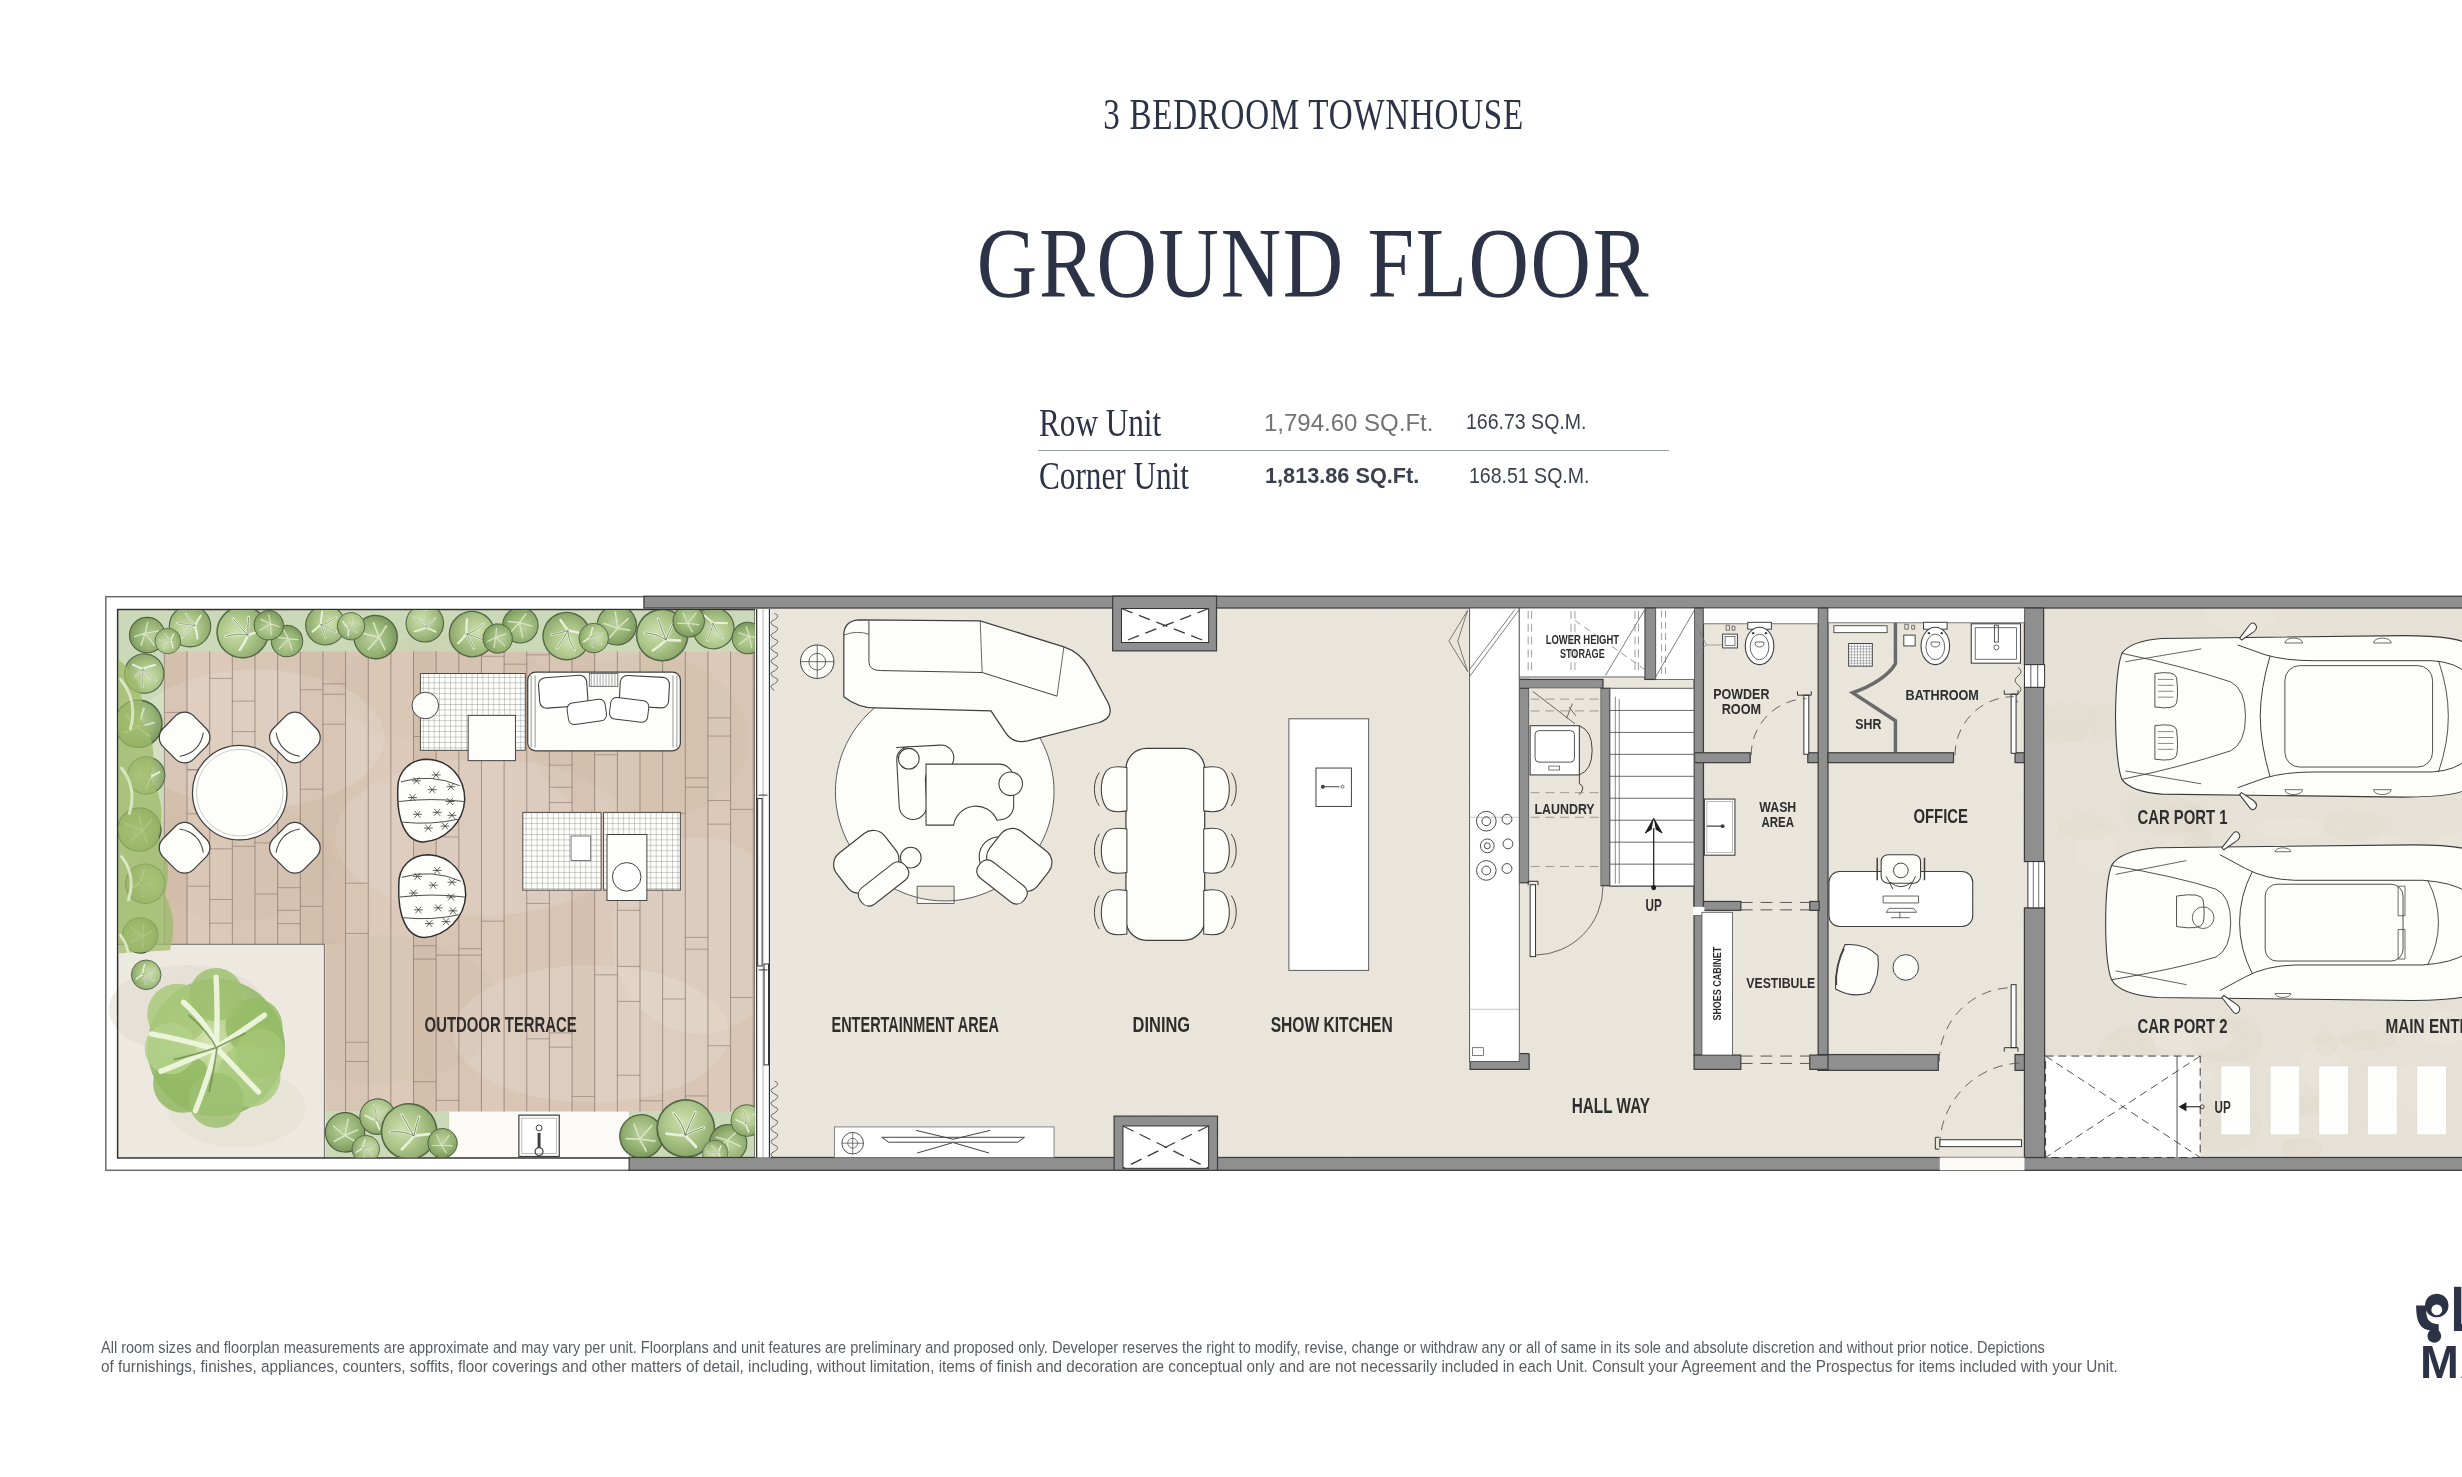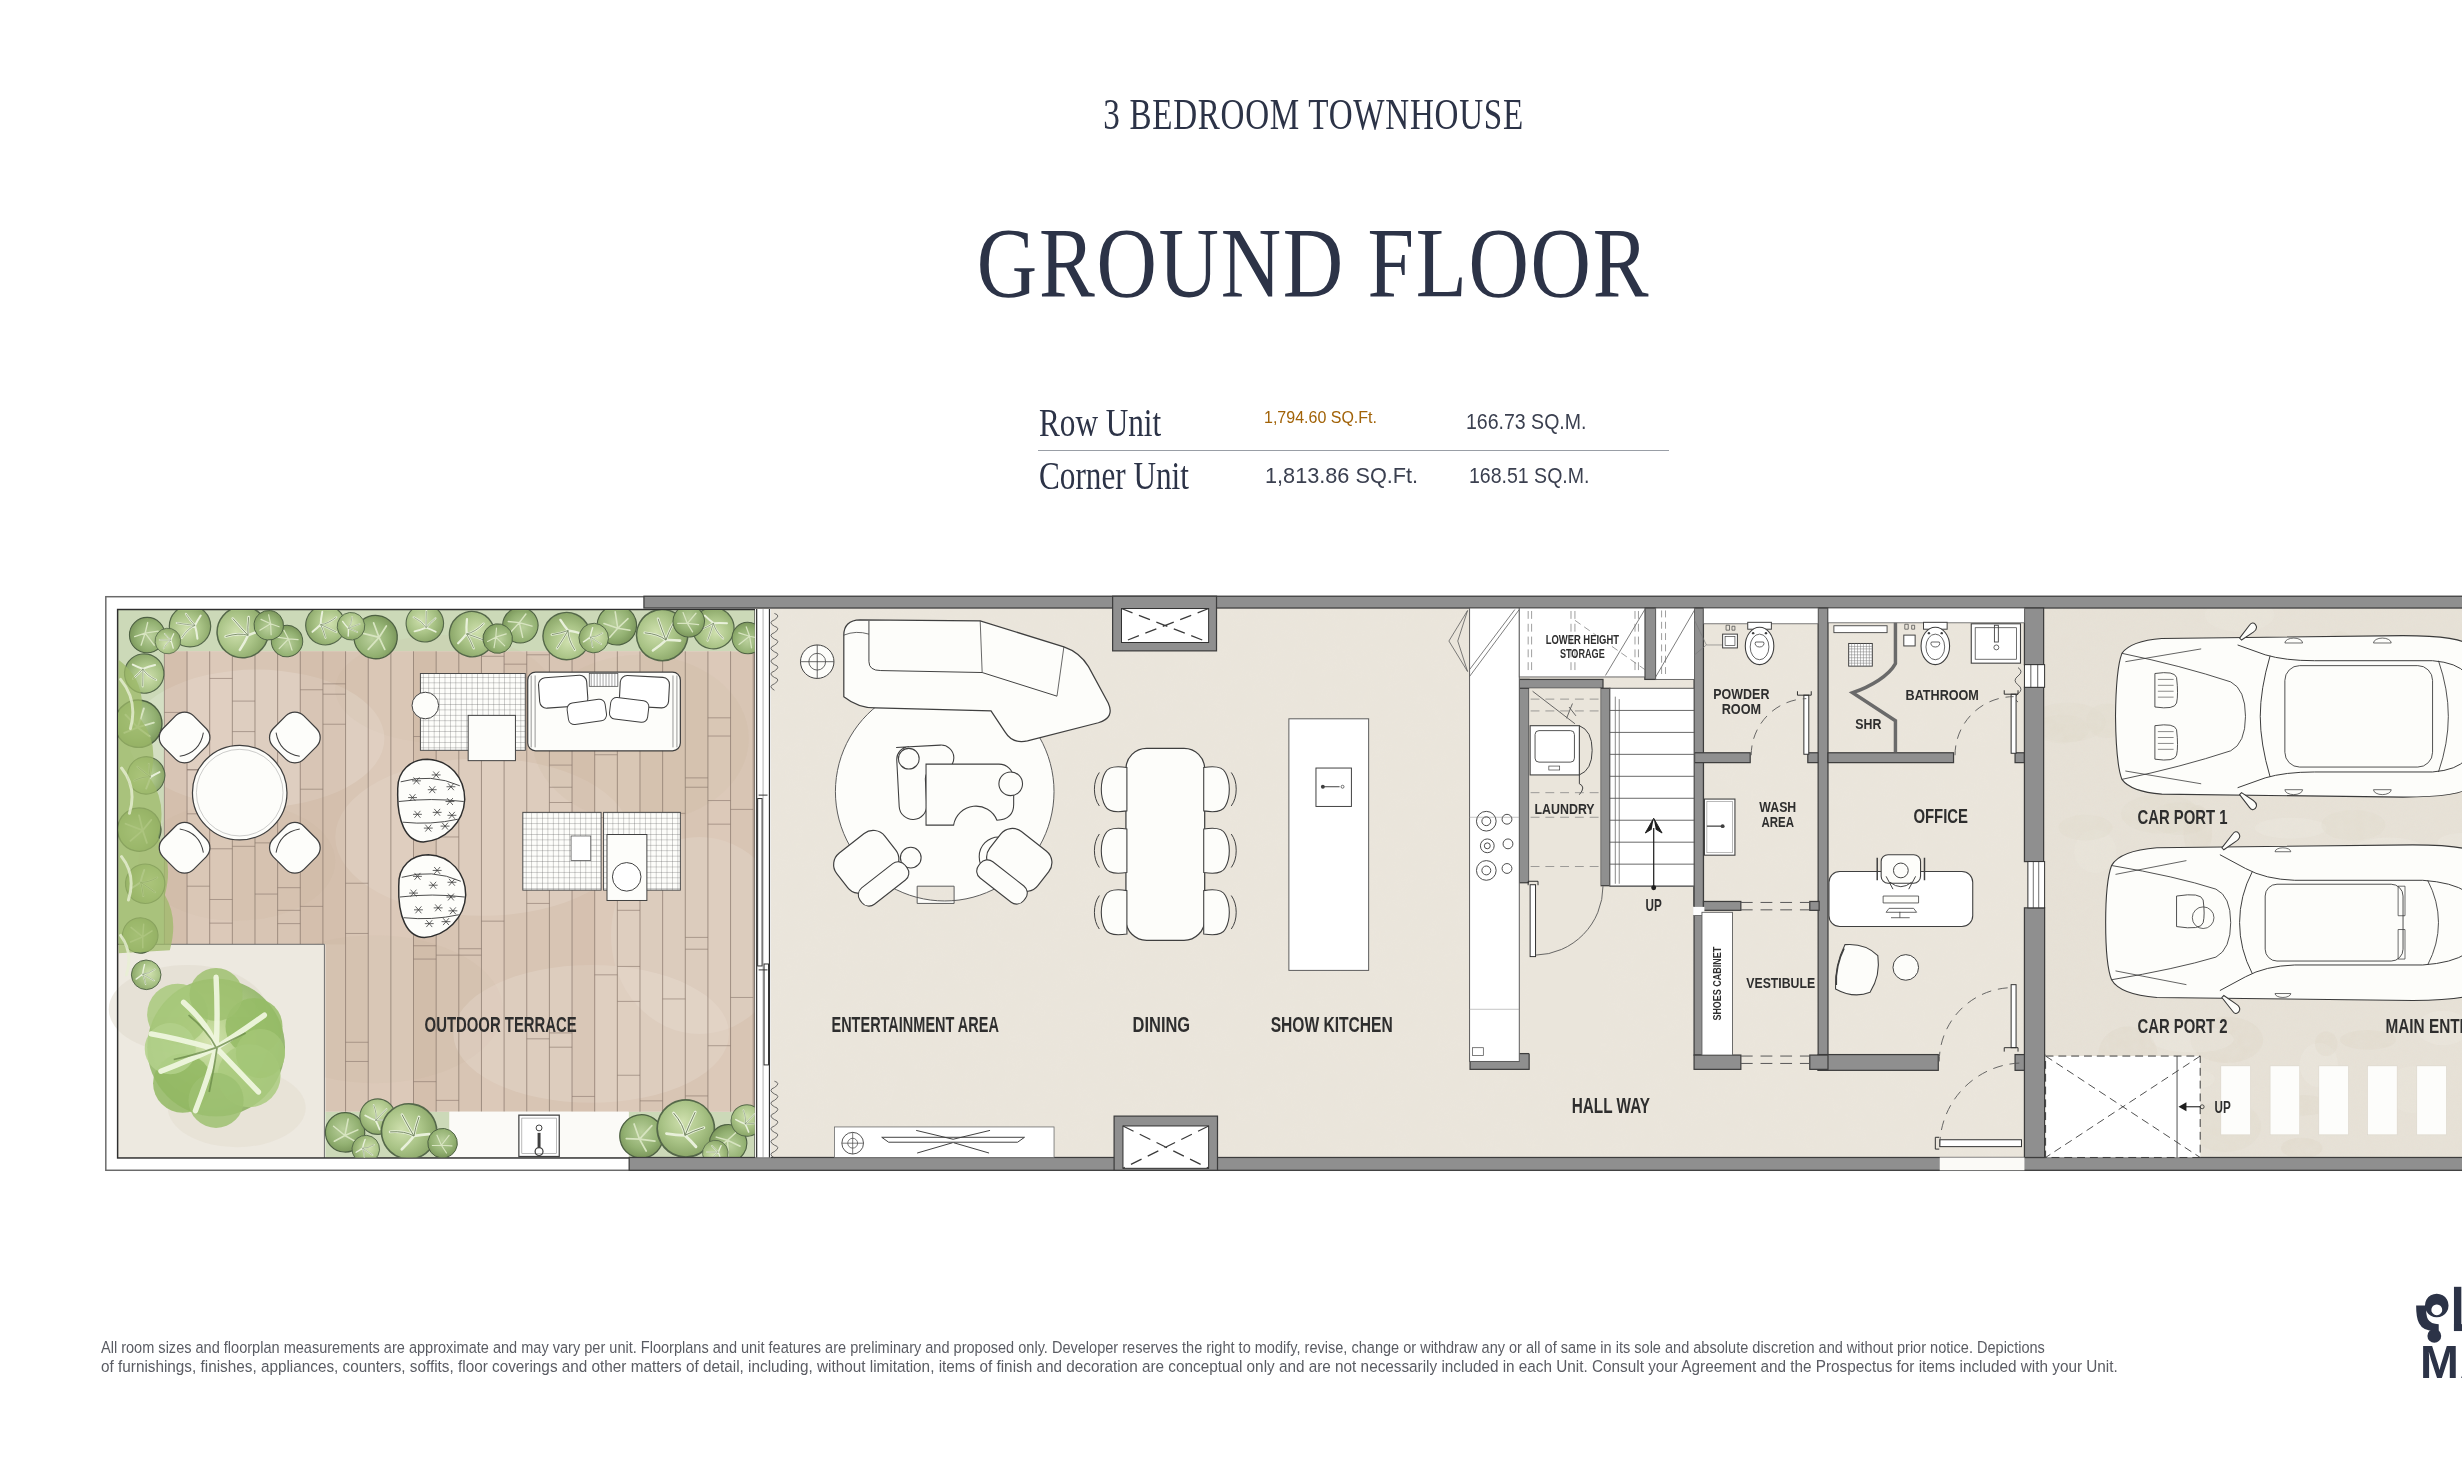--- a/index.html
+++ b/index.html
@@ -6,27 +6,27 @@
 .serif{font-family:"Liberation Serif", serif;color:#2c3347;}
 .sans{font-family:"Liberation Sans", sans-serif;}
 </style></head>
 <body>
 
 <div class="abs serif" style="left:0;top:88px;width:2627px;text-align:center;font-size:45px;letter-spacing:1px;transform:scaleX(0.735);">3 BEDROOM TOWNHOUSE</div>
 
 <div class="abs serif" style="left:0;top:206px;width:2627px;text-align:center;font-size:99px;letter-spacing:2px;transform:scaleX(0.845);">GROUND FLOOR</div>
 
 <div class="abs serif" style="left:1039px;top:399px;font-size:40px;transform:scaleX(0.78);transform-origin:left top;">Row Unit</div>
-<div class="abs sans" style="left:1264px;top:409px;font-size:16px;color:#a16207;">1,794.60 SQ.Ft.</div>
+<div class="abs sans" style="left:1264px;top:409px;font-size:24px;color:#737373;">1,794.60 SQ.Ft.</div>
 <div class="abs sans" style="left:1466px;top:409px;font-size:21.7px;color:#3b4050;transform:scaleX(0.9);transform-origin:left top;">166.73 SQ.M.</div>
 
 <div class="abs" style="left:1038px;top:450px;width:631px;height:1px;background:#999ea6;"></div>
 
 <div class="abs serif" style="left:1039px;top:452px;font-size:40px;transform:scaleX(0.78);transform-origin:left top;">Corner Unit</div>
-<div class="abs sans" style="left:1265px;top:463px;font-size:21.7px;color:#3b4050;">1,813.86 SQ.Ft.</div>
+<div class="abs sans" style="left:1265px;top:463px;font-size:21.7px;color:#3b4050;font-weight:bold;">1,813.86 SQ.Ft.</div>
 <div class="abs sans" style="left:1469px;top:463px;font-size:21.7px;color:#3b4050;transform:scaleX(0.9);transform-origin:left top;">168.51 SQ.M.</div>
 
 <svg class="abs" style="left:0;top:0;" width="2627" height="1477" viewBox="0 0 5334 3000">
 <defs>
 <radialGradient id="bushg" cx="42%" cy="40%" r="65%">
  <stop offset="0%" stop-color="#cfe0ae"></stop>
  <stop offset="55%" stop-color="#a9c386"></stop>
  <stop offset="100%" stop-color="#87a365"></stop>
 </radialGradient>
 <radialGradient id="bushg2" cx="45%" cy="42%" r="65%">

